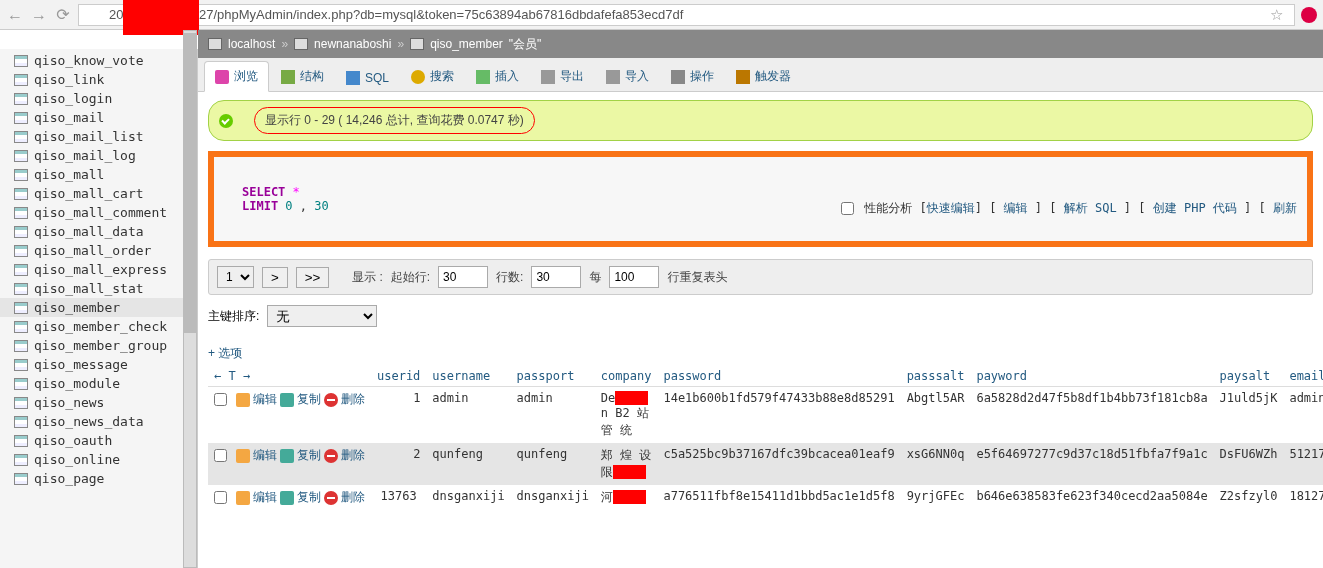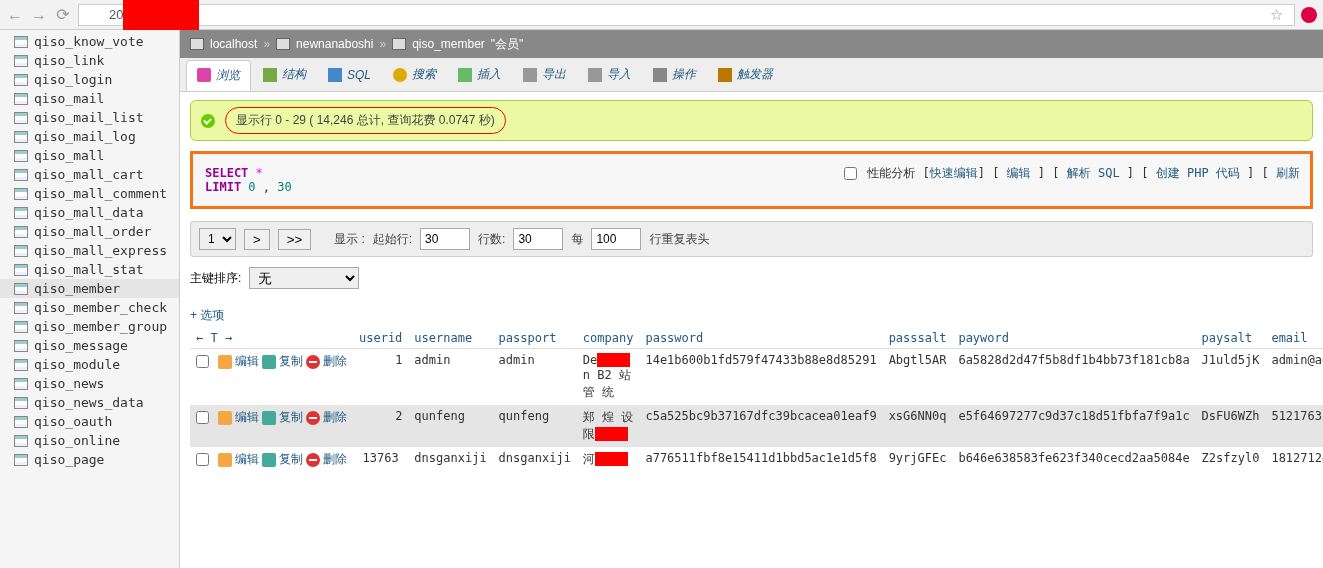--- a/index.html
+++ b/index.html
@@ -4,50 +4,50 @@
 <style>
 * { box-sizing: border-box; margin: 0; padding: 0; }
 body { font-family: Arial, sans-serif; font-size: 12px; background: #fff; width: 1323px; height: 568px; overflow: hidden; position: relative; }
 .browser-bar { height: 30px; background: #f2f2f2; border-bottom: 1px solid #ccc; display: flex; align-items: center; padding: 0 6px; gap: 6px; }
 .nav-icon { width: 18px; height: 18px; display: flex; align-items: center; justify-content: center; color: #999; cursor: default; font-size: 16px; }
 .url-bar { flex: 1; height: 22px; border: 1px solid #ccc; background: #fff; display: flex; align-items: center; padding: 0 6px; font-size: 13px; color: #555; }
 .url-bar .blank { width: 22px; height: 14px; background: #fff; margin-right: 2px; }
 .url-red { background: #F00; color: #F00; padding: 13px 2px; }
 .star-icon { width: 18px; height: 18px; margin-left: auto; color: #999; font-size: 15px; }
 .main-layout { display: flex; height: calc(100% - 30px); }
-.sidebar { width: 180px; background: #f5f5f5; border-right: 1px solid #ccc; overflow-y: auto; padding: 2px 0; }
+.sidebar { width: 198px; background: #f5f5f5; border-right: 1px solid #ccc; overflow-y: auto; padding: 2px 0; margin-top: 19px; }
 .sidebar-item { display: flex; align-items: center; padding: 2px 8px 2px 14px; color: #333; font-family: monospace; font-size: 13px; cursor: pointer; white-space: nowrap; }
 .sidebar-item.selected { background: #e5e5e5; }
 .table-icon { display: inline-block; width: 14px; height: 12px; margin-right: 6px; background: linear-gradient(to bottom, #9cc 33%, #fff 33%, #fff 66%, #eef 66%); border: 1px solid #888; }
 .scrollbar { position: absolute; left: 183px; top: 30px; width: 14px; height: calc(100% - 30px); background: #ddd; border: 1px solid #bbb; }
 .scrollbar-thumb { background: #bbb; height: 300px; width: 100%; margin-top: 2px; }
 .content { flex: 1; background: #fff; overflow: hidden; position: relative; }
 .breadcrumb { background: #888; color: #fff; height: 28px; display: flex; align-items: center; padding: 0 10px; font-size: 12px; gap: 6px; }
 .breadcrumb .bc-icon { width: 14px; height: 12px; background: #ddd; border: 1px solid #666; }
 .breadcrumb .sep { color: #ccc; }
 .breadcrumb a { color: #fff; text-decoration: none; }
-.tabs { display: flex; background: #eee; border-bottom: 1px solid #ccc; height: 34px; align-items: center; padding-left: 6px; gap: 2px; font-style: italic; }
+.tabs { display: flex; background: #eee; border-bottom: 1px solid #ccc; height: 34px; align-items: flex-end; padding-left: 6px; gap: 2px; }
 .tab { padding: 6px 10px; display: flex; align-items: center; gap: 5px; cursor: pointer; color: #235a81; font-size: 12px; }
 .tab.active { background: #fff; border: 1px solid #ccc; border-bottom: 1px solid #fff; border-radius: 4px 4px 0 0; margin-bottom: -1px; color: #235a81; }
 .tab-icon { width: 14px; height: 14px; display: inline-block; }
 .tab-icon.browse { background: #d4a; border-radius: 2px; }
 .tab-icon.structure { background: #7a4; }
 .tab-icon.sql { background: #48c; }
 .tab-icon.search { background: #da0; border-radius: 50%; }
 .tab-icon.insert { background: #6b6; }
 .tab-icon.export { background: #999; }
 .tab-icon.import { background: #999; }
 .tab-icon.operations { background: #888; }
 .tab-icon.triggers { background: #b70; }
 .content-body { padding: 8px 10px; }
-.success-box { background: #ebf8a4; border: 1px solid #a2d246; border-radius: 6px; padding: 6px 10px; color: #444; display: flex; align-items: center; gap: 4px; }
+.success-box { background: #ebf8a4; border: 1px solid #a2d246; border-radius: 16px; padding: 6px 10px; color: #444; display: flex; align-items: center; gap: 15px; }
 .success-inner { border: 1px solid red; border-radius: 16px; padding: 4px 10px; display: inline-flex; align-items: center; }
 .check-icon { width: 14px; height: 14px; background: #6c0; border-radius: 50%; display: inline-block; margin-right: 6px; position: relative; }
 .check-icon::after { content: ''; position: absolute; left: 3px; top: 4px; width: 5px; height: 3px; border-left: 2px solid #fff; border-bottom: 2px solid #fff; transform: rotate(-45deg); }
-.sql-box { background: #f7f7f7; border: 3px solid #f97316; padding: 12px; margin-top: 10px; font-family: monospace; font-size: 12px; color: #333; position: relative; }
+.sql-box { background: #f7f7f7; border: 6px solid #f97316; padding: 28px; margin-top: 10px; font-family: monospace; font-size: 12px; color: #333; position: relative; }
 .sql-kw { color: #990099; font-weight: bold; }
 .sql-tbl { color: #008000; }
 .sql-num { color: #008080; }
 .sql-star { color: #FF00FF; }
 .sql-actions { position: absolute; right: 10px; bottom: 24px; font-size: 12px; }
 .sql-actions input[type=checkbox] { vertical-align: middle; margin-right: 3px; }
 .sql-actions a { color: #235a81; text-decoration: none; }
 .nav-row { background: #eee; border: 1px solid #ccc; border-radius: 3px; padding: 6px 8px; margin-top: 12px; display: flex; align-items: center; gap: 8px; color: #444; }
 .nav-row select, .nav-row input { border: 1px solid #aaa; padding: 2px 4px; font-size: 12px; height: 22px; }
 .nav-btn { background: #f0f0f0; border: 1px solid #aaa; padding: 2px 8px; cursor: pointer; }
@@ -75,20 +75,21 @@
 <body>
 
 <div class="browser-bar">
   <span class="nav-icon">←</span>
   <span class="nav-icon">→</span>
   <span class="nav-icon">⟳</span>
   <div class="url-bar">
     <span class="blank"></span>
     <span>20</span>
     <span class="url-red">xxxxxxxxxxx</span>
+    <span>27/phpMyAdmin/index.php?db=mysql&amp;token=75c63894ab67816dbdafefa853ecd7df</span>
     <span class="star-icon">☆</span>
   </div>
   <span style="width:16px;height:16px;background:#d04;border-radius:50%;"></span>
 </div>
 
 <div class="main-layout">
   <div class="sidebar" id="sidebar">
       <div class="sidebar-item">
         <span class="table-icon"></span>
         <span>qiso_know_vote</span>

